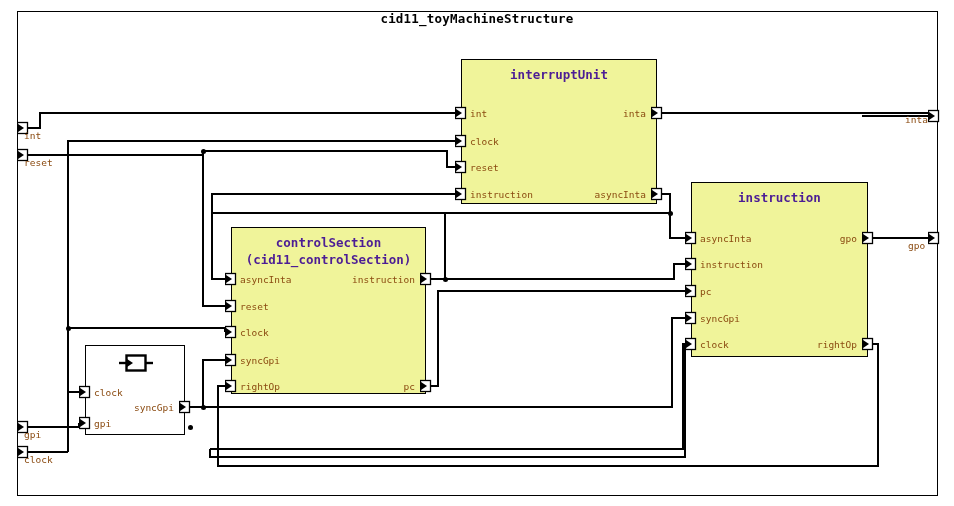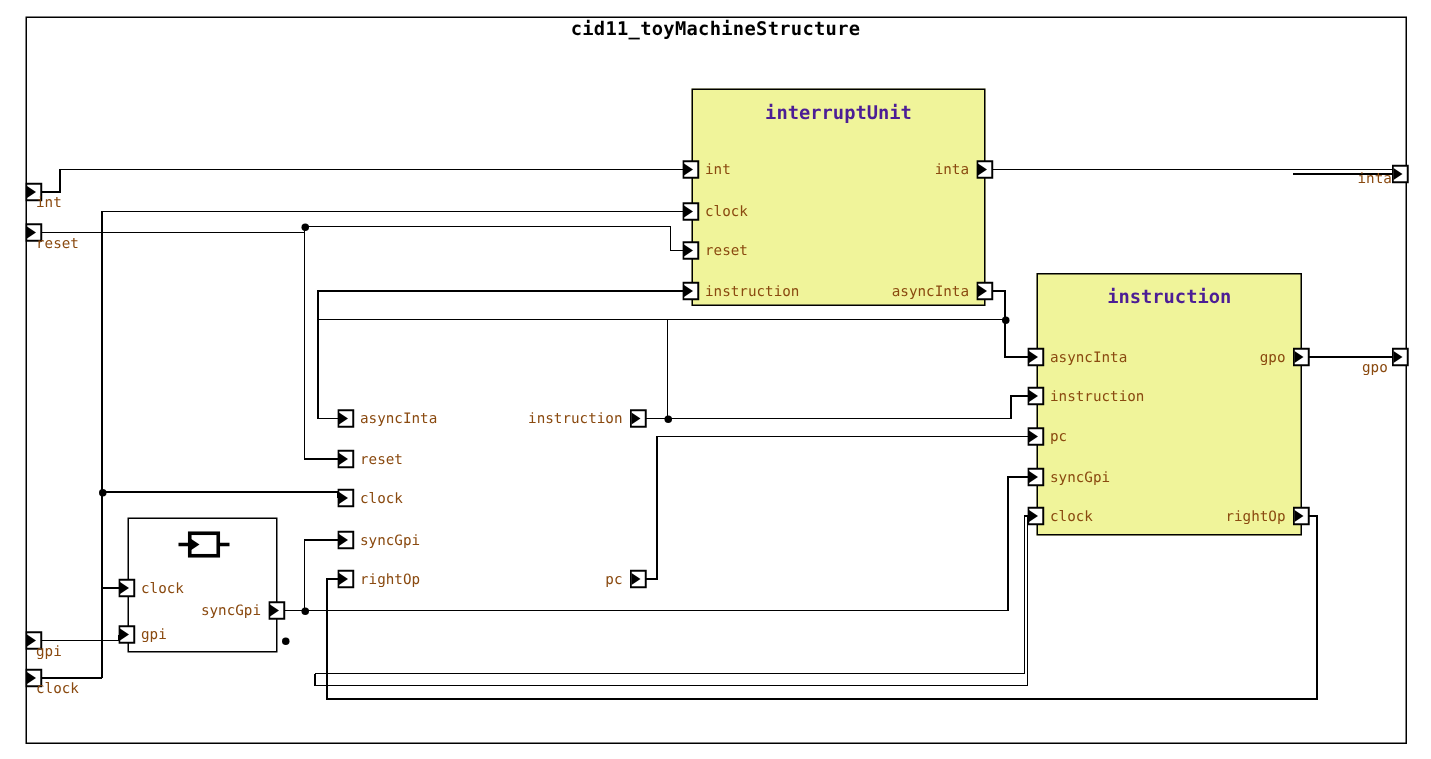--- a/index.html
+++ b/index.html
@@ -187,20 +187,26 @@
     <rect x="0.5" y="1.5" width="10" height="11" fill="#fff" stroke="#000" stroke-width="1.3"></rect>
     <path d="M1,3 L7,7 L1,11 Z" fill="#000"></path>
     </svg>
   <div class="plabel out" style="left:789px;top:234px;width:68px;">gpo</div>
   <svg class="fficon" style="left:862px;top:337px;" width="13" height="14">
     <rect x="0.5" y="1.5" width="10" height="11" fill="#fff" stroke="#000" stroke-width="1.3"></rect>
     <path d="M1,3 L7,7 L1,11 Z" fill="#000"></path>
     </svg>
   <div class="plabel out" style="left:769px;top:340px;width:88px;">rightOp</div>
 
+  <div class="block yellow" style="left:231px;top:227px;width:195px;height:167px;">
+    <div class="btitle">
+      <span>controlSection</span>
+      <span>(cid11_controlSection)</span>
+    </div>
+  </div>
   <svg class="fficon" style="left:225px;top:272px;" width="13" height="14">
     <rect x="0.5" y="1.5" width="10" height="11" fill="#fff" stroke="#000" stroke-width="1.3"></rect>
     <path d="M1,3 L7,7 L1,11 Z" fill="#000"></path>
     </svg>
   <div class="plabel in" style="left:240px;top:275px;">asyncInta</div>
   <svg class="fficon" style="left:225px;top:299px;" width="13" height="14">
     <rect x="0.5" y="1.5" width="10" height="11" fill="#fff" stroke="#000" stroke-width="1.3"></rect>
     <path d="M1,3 L7,7 L1,11 Z" fill="#000"></path>
     </svg>
   <div class="plabel in" style="left:240px;top:302px;">reset</div>

